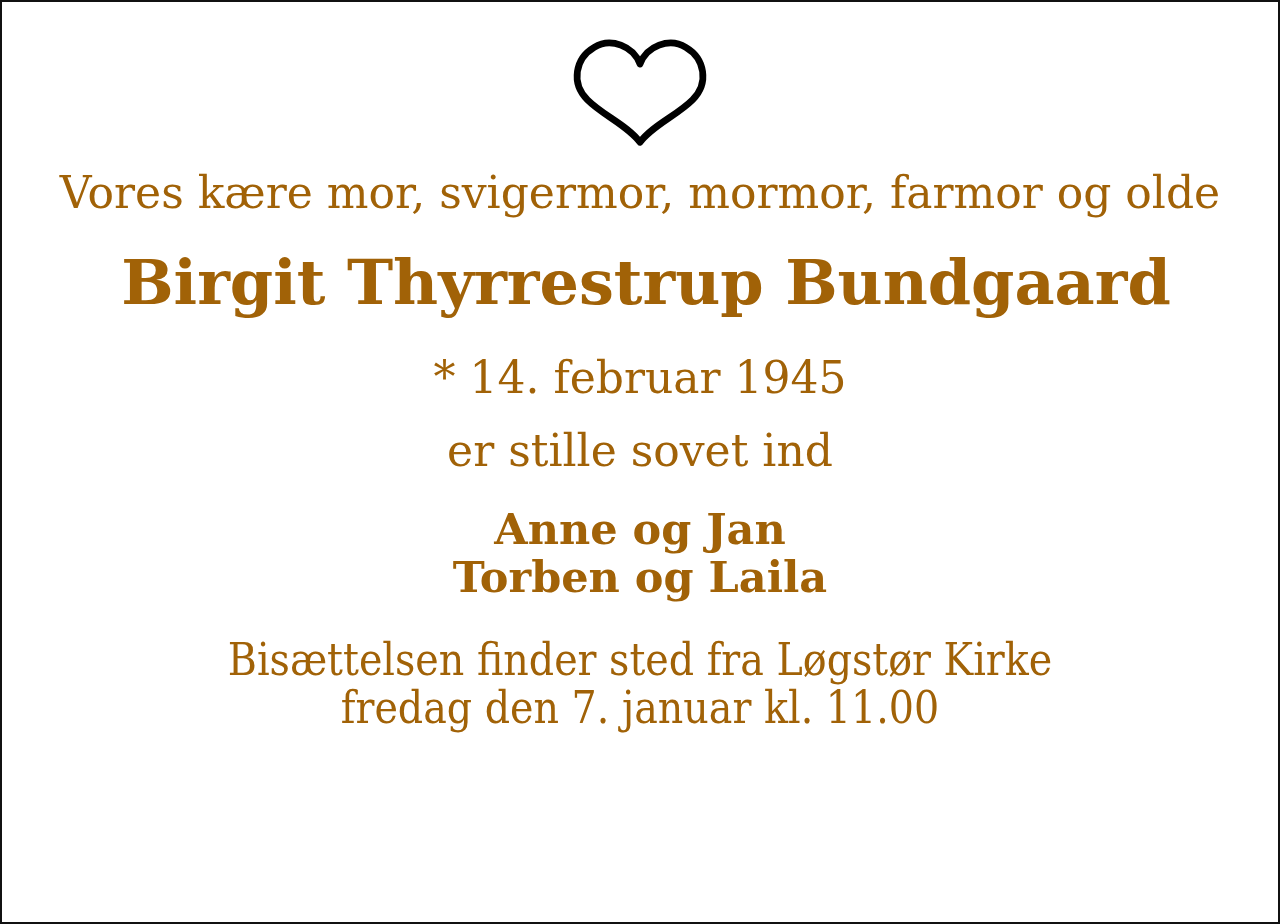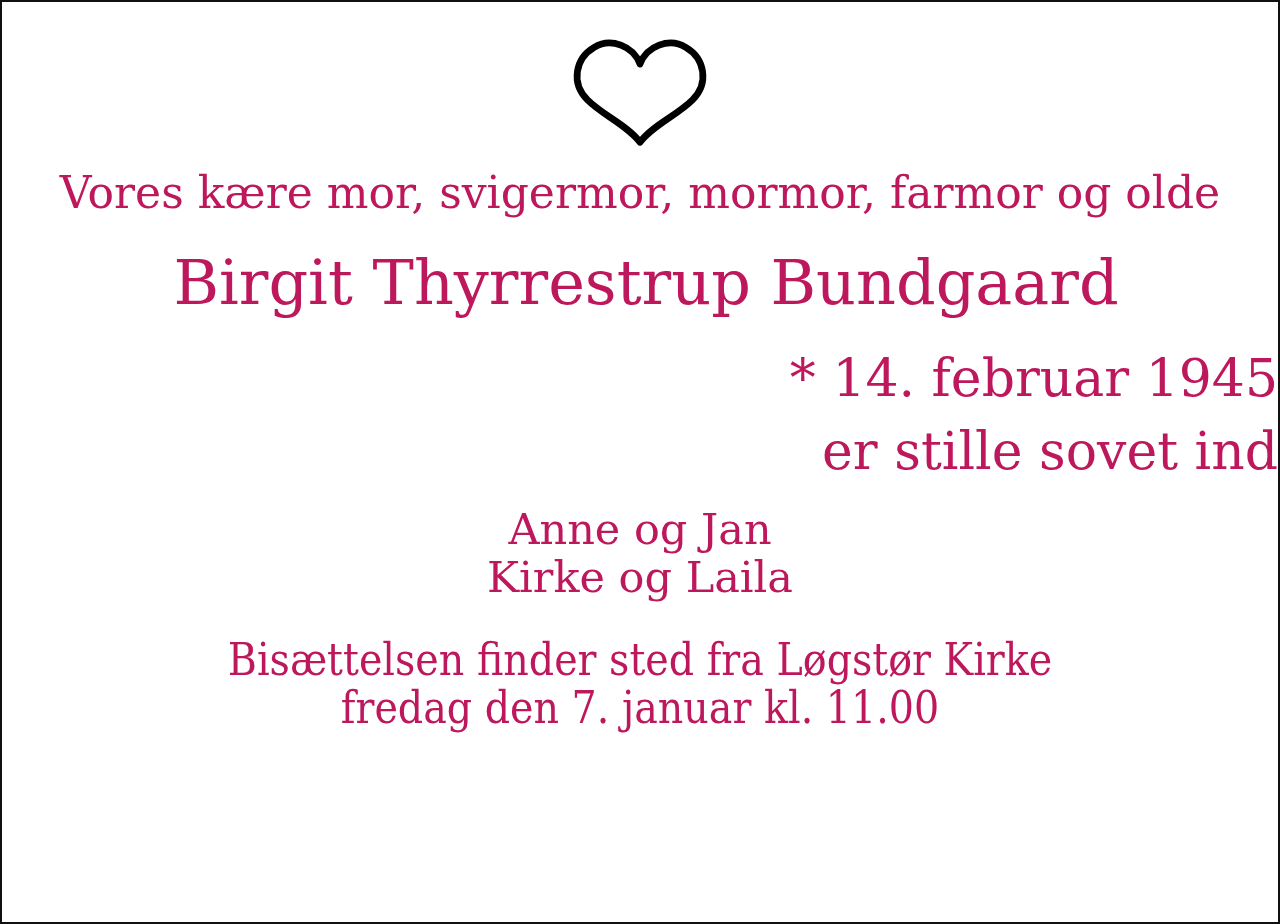--- a/index.html
+++ b/index.html
@@ -10,58 +10,57 @@
   .page {
     position: relative;
     width: 1280px;
     height: 924px;
     box-sizing: border-box;
     background: #ffffff;
     border: 2px solid #111111;
     overflow: hidden;
     text-align: center;
     font-family: "DejaVu Serif", serif;
-    color: #be185d;
+    color: #a16207;
   }
   .heart-wrap {
     margin: 33px auto 0;
     width: 148px;
     height: 114px;
   }
   .heart-wrap svg {
     display: block;
     width: 148px;
     height: 114px;
   }
   .intro {
     font-size: 44px;
     line-height: 56px;
     margin-top: 16px;
     white-space: nowrap;
   }
   .name {
     font-size: 62px;
     line-height: 74px;
-    font-weight: 400;
+    font-weight: 700;
     margin: 25px 0 0 12px;
     white-space: nowrap;
   }
   .detail {
-    font-size: 52px;
+    font-size: 44px;
     line-height: 54px;
     white-space: nowrap;
-    text-align: right;
   }
   .detail.birth   { margin-top: 31px; }
   .detail.passing { margin-top: 19px; }
   .detail.place   { margin-top: 21px; }
   .family {
     font-size: 43px;
     line-height: 48px;
-    font-weight: 400;
+    font-weight: 700;
     margin-top: 27px;
   }
   .ceremony {
     font-size: 44px;
     line-height: 48px;
     margin-top: 35px;
     transform: scaleX(0.9);
     transform-origin: 50% 50%;
   }
   .nowrap { white-space: nowrap; }
@@ -81,21 +80,21 @@
 
   <h1 class="name">Birgit Thyrrestrup Bundgaard</h1>
 
   <div class="detail birth">* 14. februar 1945</div>
 
   <div class="detail passing">er stille sovet ind</div>
 
 
   <div class="family">
     <div class="nowrap">Anne og Jan</div>
-    <div class="nowrap">Kirke og Laila</div>
+    <div class="nowrap">Torben og Laila</div>
   </div>
 
   <div class="ceremony">
     <div class="nowrap">Bisættelsen finder sted fra Løgstør Kirke</div>
     <div class="nowrap">fredag den 7. januar kl. 11.00</div>
   </div>
 
 </div>
 
 </body></html>

